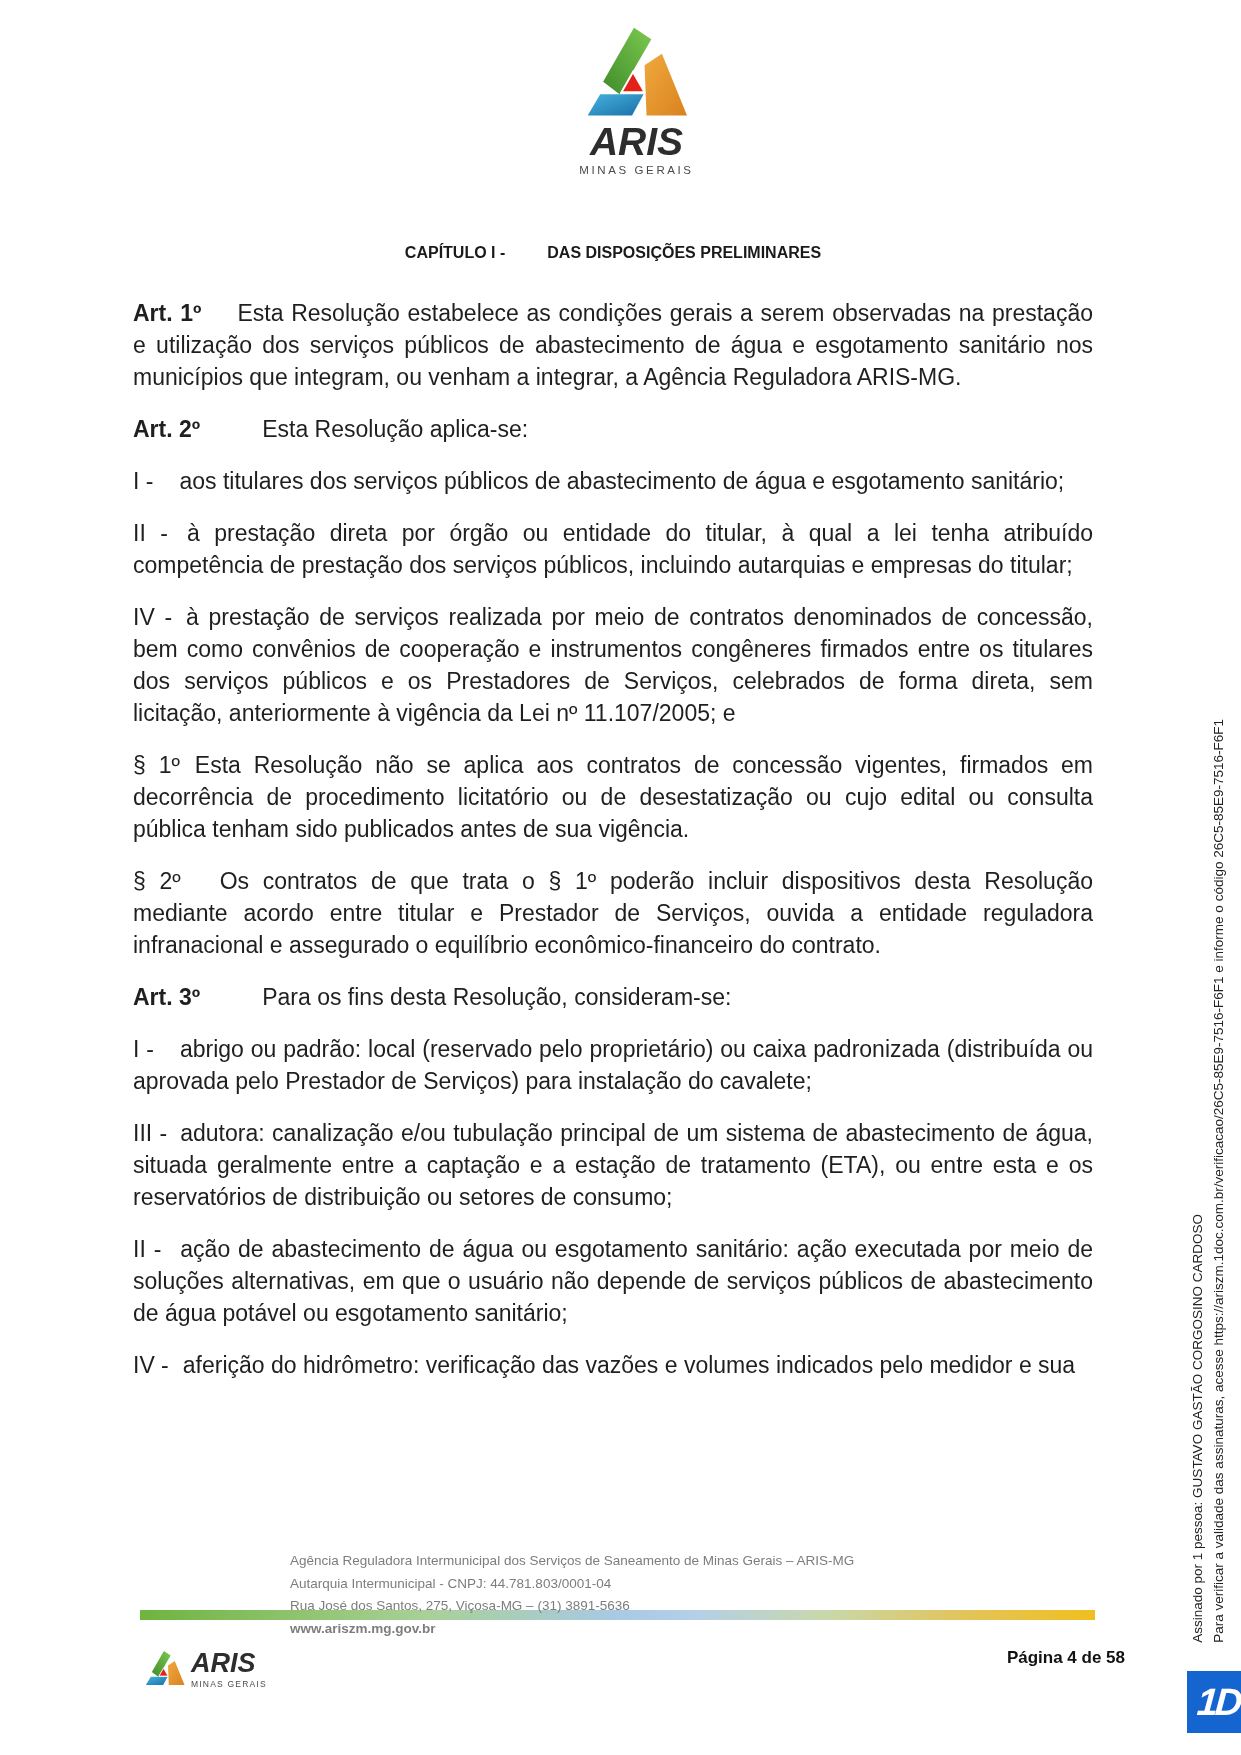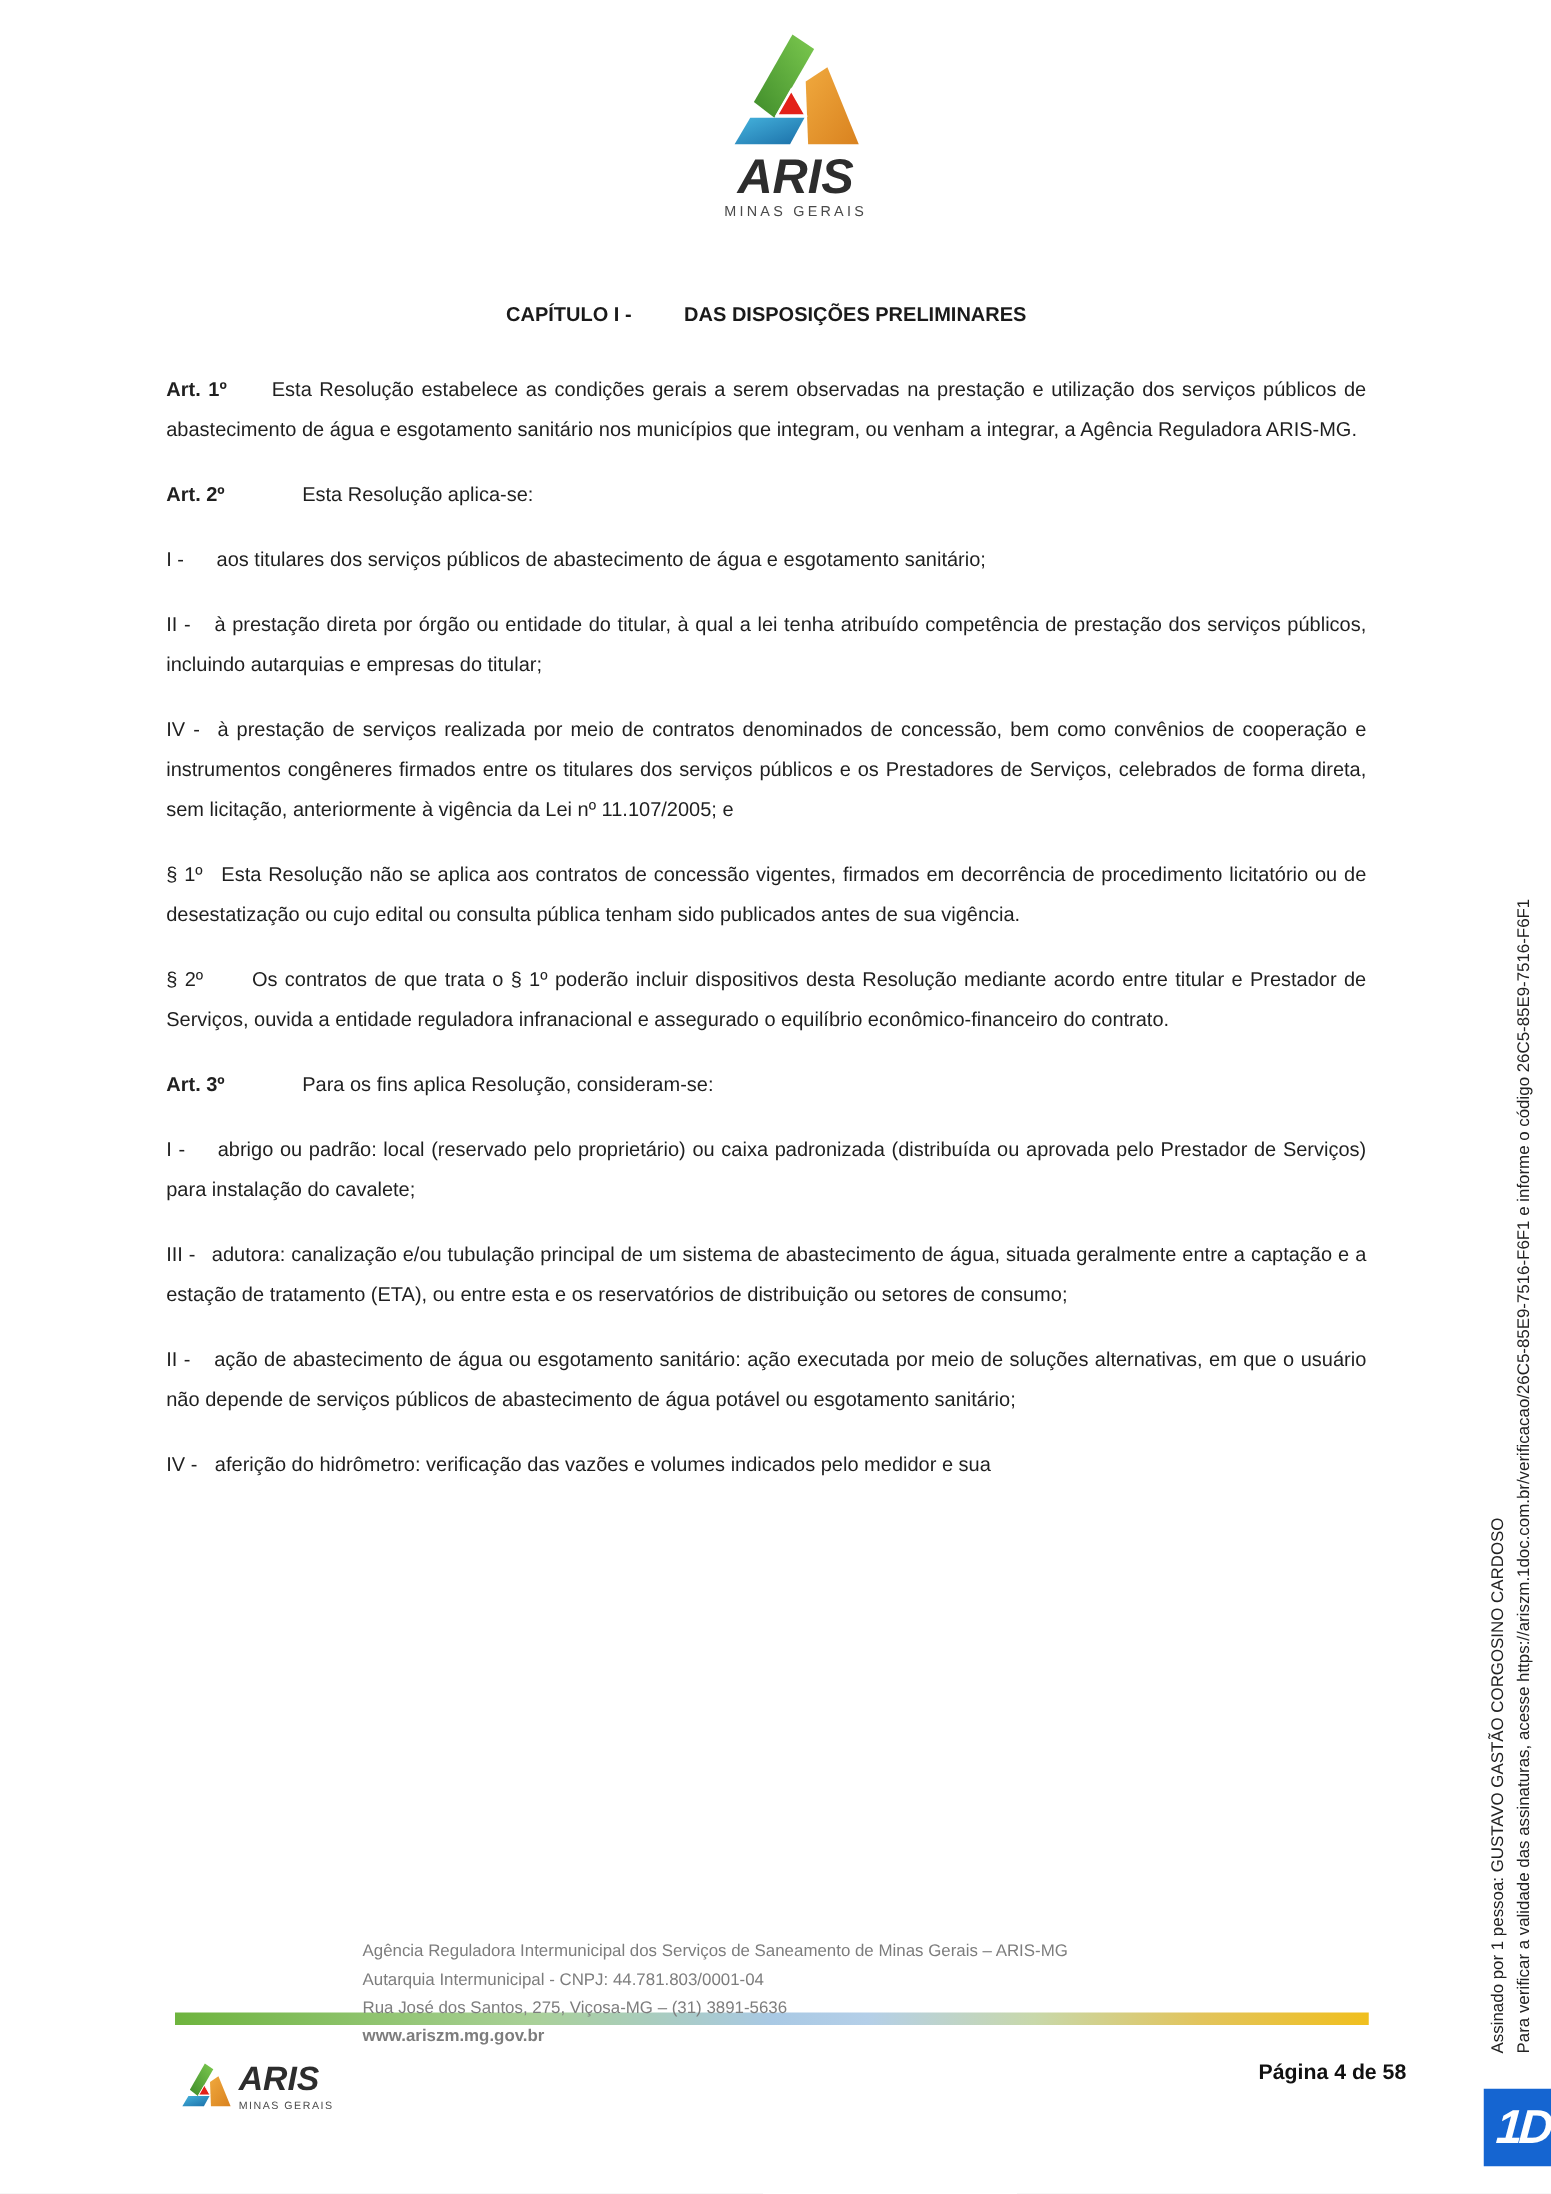--- a/index.html
+++ b/index.html
@@ -16,21 +16,21 @@
     color:#2d2d2d; line-height:1; margin-top:2px; }
   .top-logo .brand-sub { font-size:11.5px; color:#4a4a4a; letter-spacing:2.6px; margin-top:3px; }
 
   
   .chapter-heading { position:absolute; top:240px; left:133px; width:960px;
     text-align:center; font-weight:700; font-size:16px; line-height:26px; color:#1a1a1a; }
   .chapter-heading .h-gap { display:inline-block; width:42px; }
 
   
   .doc-body { position:absolute; top:297px; left:133px; width:960px;
-    font-size:16px; line-height:32px; }
+    font-size:23px; line-height:32px; }
   .doc-body p { margin:0 0 20px 0; text-align:justify; }
   .plabel.bold { font-weight:700; }
   .ptab { display:inline-block; height:1px; }
 
   
   .footer-bar { position:absolute; left:140px; top:1610px; width:955px; height:10px;
     background:linear-gradient(to right,
       #6eb43e 0%, #8ec36d 16%, #a9d098 30%, #a9c9e4 50%,
       #b4cfe8 58%, #c8d8aa 72%, #e2c45c 86%, #f0bf1e 100%); }
 
@@ -118,21 +118,21 @@
 
     <p class="para">
       <span class="plabel">§ 1º</span><span class="ptab" style="width: 15px;"></span><span class="ptext">Esta Resolução não se aplica aos contratos de concessão vigentes, firmados em decorrência de procedimento licitatório ou de desestatização ou cujo edital ou consulta pública tenham sido publicados antes de sua vigência.</span>
     </p>
 
     <p class="para">
       <span class="plabel">§ 2º</span><span class="ptab" style="width: 39px;"></span><span class="ptext">Os contratos de que trata o § 1º poderão incluir dispositivos desta Resolução mediante acordo entre titular e Prestador de Serviços, ouvida a entidade reguladora infranacional e assegurado o equilíbrio econômico-financeiro do contrato.</span>
     </p>
 
     <p class="para">
-      <span class="plabel bold">Art. 3º</span><span class="ptab" style="width: 62px;"></span><span class="ptext">Para os fins aplica Resolução, consideram-se:</span>
+      <span class="plabel bold">Art. 3º</span><span class="ptab" style="width: 62px;"></span><span class="ptext">Para os fins desta Resolução, consideram-se:</span>
     </p>
 
     <p class="para">
       <span class="plabel">I -</span><span class="ptab" style="width: 26px;"></span><span class="ptext">abrigo ou padrão: local (reservado pelo proprietário) ou caixa padronizada (distribuída ou aprovada pelo Prestador de Serviços) para instalação do cavalete;</span>
     </p>
 
     <p class="para">
       <span class="plabel">III -</span><span class="ptab" style="width: 13px;"></span><span class="ptext">adutora: canalização e/ou tubulação principal de um sistema de abastecimento de água, situada geralmente entre a captação e a estação de tratamento (ETA), ou entre esta e os reservatórios de distribuição ou setores de consumo;</span>
     </p>
 

